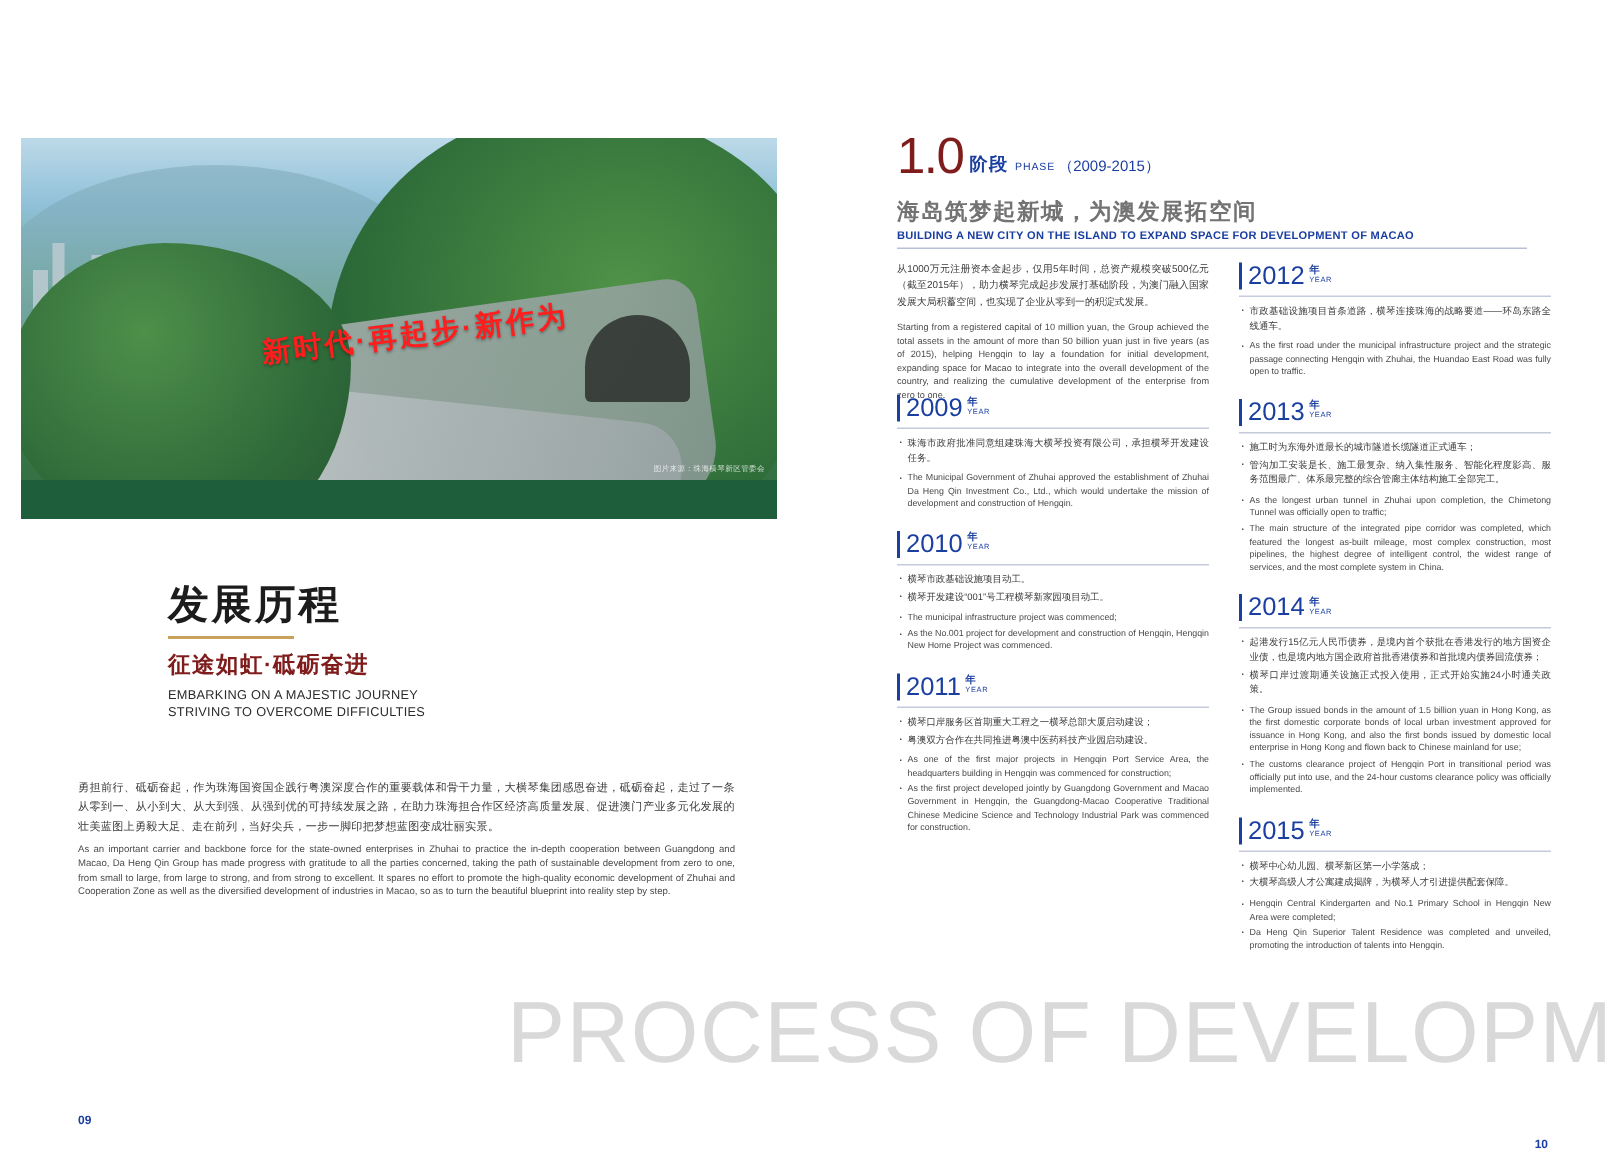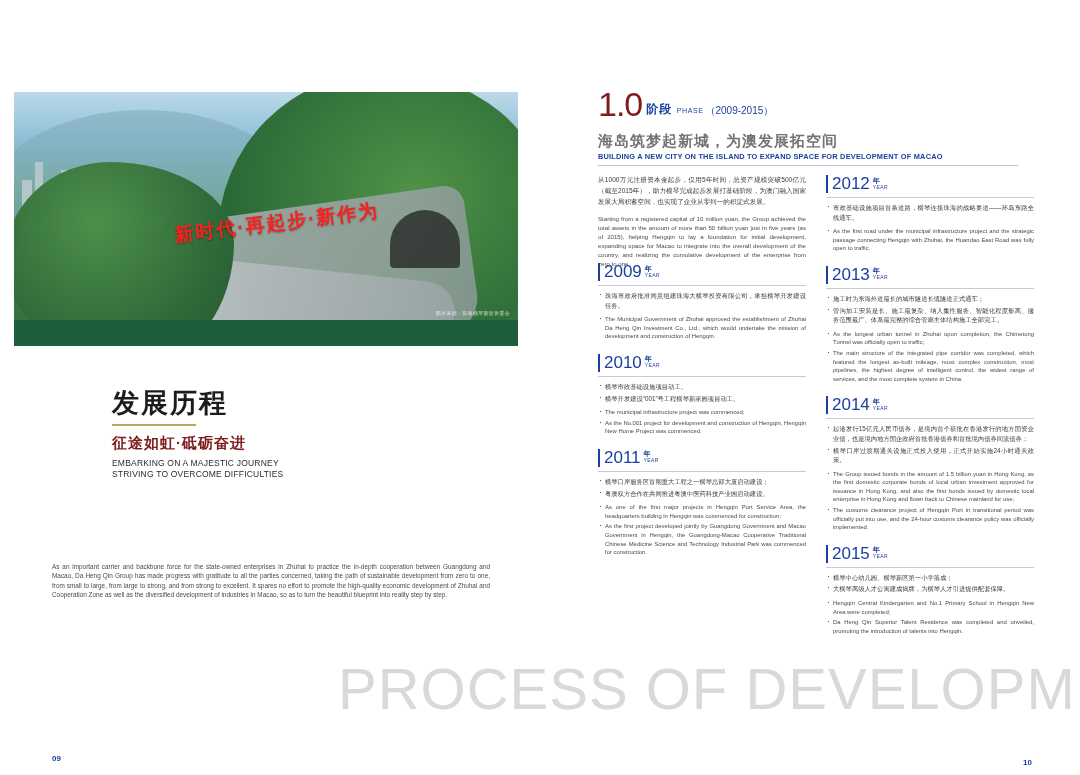--- a/index.html
+++ b/index.html
@@ -34,21 +34,21 @@
   .left-title{position:absolute;left:112px;top:385px;font-size:27px;font-weight:bold;color:#1c1c1c;letter-spacing:2px;}
   .left-rule{position:absolute;left:112px;top:424px;width:84px;height:2px;background:#c8a25b;}
   .left-sub-cn{position:absolute;left:112px;top:434px;font-size:15px;font-weight:bold;color:#7f1d1d;letter-spacing:1px;}
   .left-sub-en{position:absolute;left:112px;top:458px;font-size:8.5px;font-weight:normal;color:#2b2b2b;line-height:11px;letter-spacing:.2px;}
 
   .left-body-cn{position:absolute;left:52px;top:518px;width:438px;font-size:7.4px;line-height:13px;color:#3a3a3a;letter-spacing:.2px;text-align:justify;}
   .left-body-en{position:absolute;left:52px;top:562px;width:438px;font-size:6.4px;line-height:9.4px;color:#4a4a4a;text-align:justify;}
 
   .watermark{position:absolute;left:338px;top:655px;font-size:58px;color:#d9d9d9;letter-spacing:1px;white-space:nowrap;font-weight:300;}
 
-  .pg-left{position:absolute;left:52px;top:742px;font-size:8px;color:#1b3fa0;font-weight:bold;margin-top:12px;}
+  .pg-left{position:absolute;left:52px;top:742px;font-size:8px;color:#1b3fa0;font-weight:bold;}
   .pg-right{position:absolute;right:48px;top:742px;font-size:8px;color:#1b3fa0;font-weight:bold;margin-top:16px;}
 
   
   .right{position:absolute;left:540px;top:0;width:540px;height:775px;}
   .phase{position:absolute;left:58px;top:88px;display:flex;align-items:flex-end;}
   .phase .num{font-size:34px;color:#7f1d1d;font-weight:300;line-height:32px;letter-spacing:-1px;}
   .phase .lbl{margin-left:4px;padding-bottom:2px;}
   .phase .lbl .cn{font-size:12px;color:#1b3fa0;font-weight:bold;letter-spacing:1px;}
   .phase .lbl .en{font-size:7px;color:#1b3fa0;letter-spacing:.6px;}
   .phase .yrs{font-size:10px;color:#1b3fa0;margin-left:2px;padding-bottom:2px;}
@@ -112,20 +112,21 @@
     </div>
 
     <div class="left-title">发展历程</div>
     <div class="left-rule"></div>
     <div class="left-sub-cn">征途如虹·砥砺奋进</div>
     <div class="left-sub-en">
       <div>EMBARKING ON A MAJESTIC JOURNEY</div>
       <div>STRIVING TO OVERCOME DIFFICULTIES</div>
     </div>
 
+    <div class="left-body-cn">勇担前行、砥砺奋起，作为珠海国资国企践行粤澳深度合作的重要载体和骨干力量，大横琴集团感恩奋进，砥砺奋起，走过了一条从零到一、从小到大、从大到强、从强到优的可持续发展之路，在助力珠海担合作区经济高质量发展、促进澳门产业多元化发展的壮美蓝图上勇毅大足、走在前列，当好尖兵，一步一脚印把梦想蓝图变成壮丽实景。</div>
     <div class="left-body-en">As an important carrier and backbone force for the state-owned enterprises in Zhuhai to practice the in-depth cooperation between Guangdong and Macao, Da Heng Qin Group has made progress with gratitude to all the parties concerned, taking the path of sustainable development from zero to one, from small to large, from large to strong, and from strong to excellent. It spares no effort to promote the high-quality economic development of Zhuhai and Cooperation Zone as well as the diversified development of industries in Macao, so as to turn the beautiful blueprint into reality step by step.</div>
 
     <div class="pg-left">09</div>
   </div>
 
   <div class="watermark">PROCESS OF DEVELOPMENT</div>
 
   <div class="right">
     <div class="phase">
       <div class="num">1.0</div>

